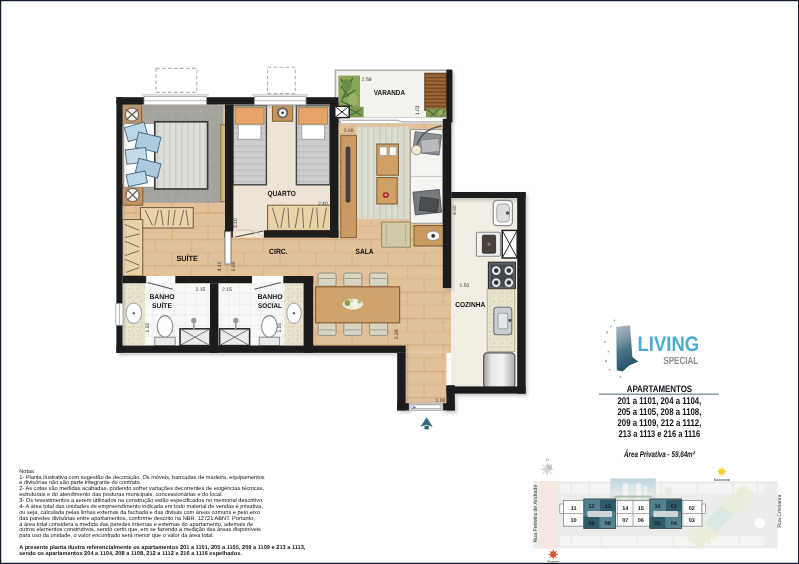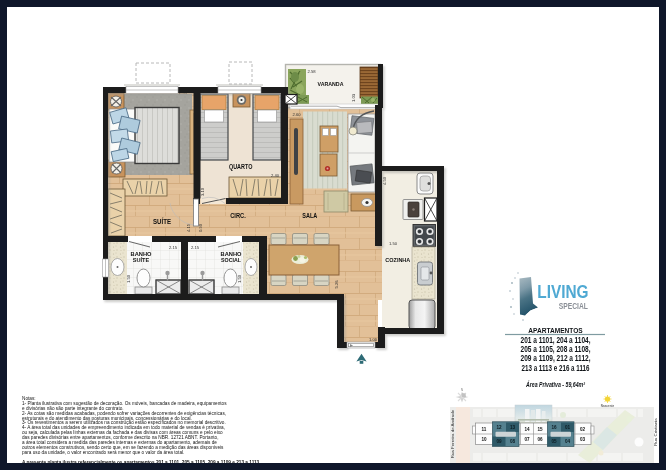--- a/index.html
+++ b/index.html
@@ -1,17 +1,17 @@
 <!DOCTYPE html>
 <html><head>
 <meta charset="utf-8">
 <style>
 html,body{margin:0;padding:0;background:#fff;}
 *{font-family:"Liberation Sans",sans-serif;}
-#page{position:relative;width:666px;height:470px;background:#fff;border:7px solid #0f172a;box-sizing:border-box;overflow:hidden;}
+#page{position:relative;width:666px;height:470px;background:#fff;border:1px solid #0f172a;box-sizing:border-box;overflow:hidden;}
 </style>
 </head>
 <body>
 <div id="page">
 <svg width="664" height="468" viewBox="0 0 664 468">
 <defs>
   <pattern id="wood" width="30" height="22" patternUnits="userSpaceOnUse">
     <rect width="30" height="22" fill="#e2c098"></rect>
     <rect x="0" y="0" width="30" height="1" fill="#d2ab7e"></rect>
     <rect x="0" y="11" width="30" height="0.8" fill="#d8b286" opacity="0.8"></rect>

